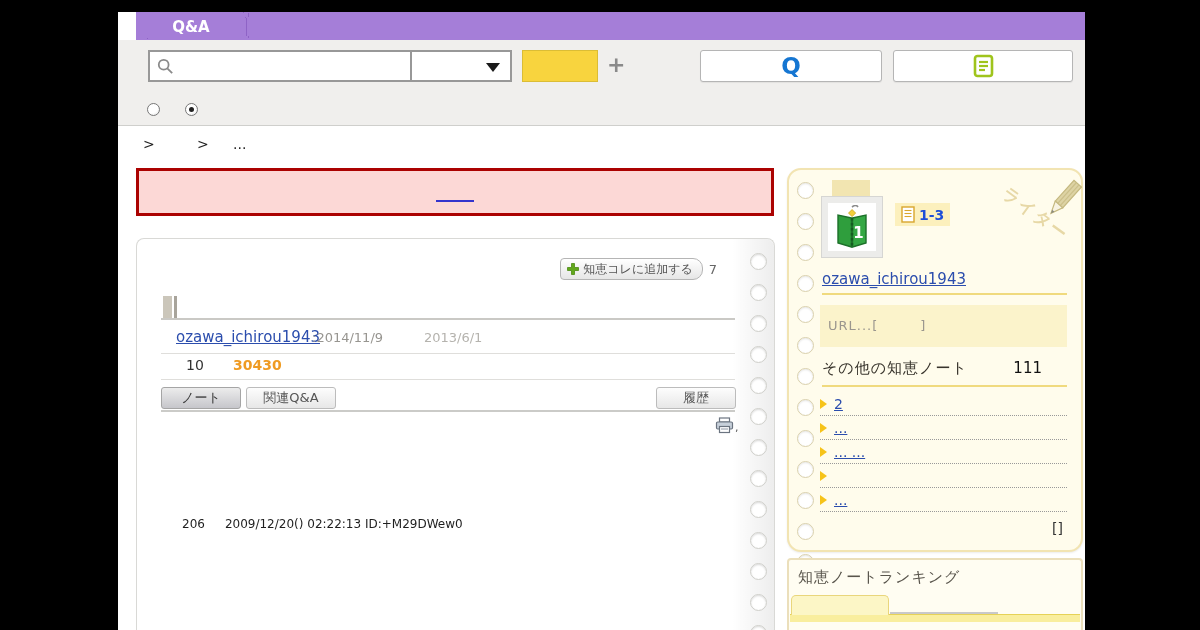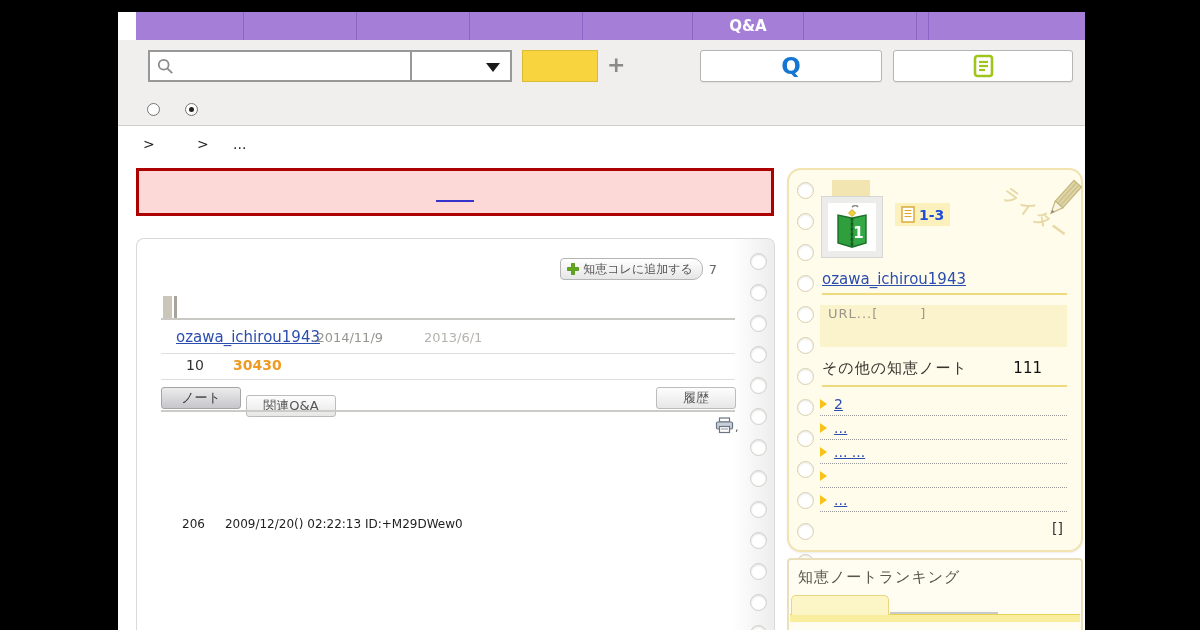--- a/index.html
+++ b/index.html
@@ -1,21 +1,21 @@
 <!DOCTYPE html>
 <html><head>
 <meta charset="utf-8">
 <style>
   html,body{margin:0;padding:0;background:#000;}
   body{font-family:"DejaVu Sans","Liberation Sans",sans-serif;}
   #canvas{position:relative;width:1200px;height:630px;background:#000;overflow:hidden;}
   #frame{position:absolute;left:118px;top:12px;width:967px;height:618px;background:#fff;}
 
   
-  .nav{position:absolute;left:18px;top:0;width:949px;height:28px;background:#a57ed8;display:flex;}
+  .nav{position:absolute;left:18px;top:0;width:949px;height:28px;background:#a57ed8;display:flex;flex-direction:column;}
   .nav-cell{height:100%;border-right:1px solid #8e63c6;box-sizing:border-box;display:flex;align-items:center;justify-content:center;color:#fff;font-size:15px;font-weight:bold;}
   .nav-cell:last-child{border-right:none;}
 
   
   .header{position:absolute;left:0;top:28px;width:967px;height:86px;background:#f0efed;border-bottom:1px solid #cfcfcc;box-sizing:border-box;}
   .searchwrap{position:absolute;left:30px;top:10px;width:364px;height:32px;background:#fff;border:2px solid #989898;box-sizing:border-box;display:flex;}
   .search-input{flex:1;display:flex;align-items:center;padding-left:7px;}
   .search-input input{border:none;outline:none;width:100%;font-size:14px;margin-left:6px;}
   .search-select{width:98px;border-left:2px solid #989898;position:relative;}
   .sel-arrow{position:absolute;right:10px;top:11px;width:0;height:0;border-left:7px solid transparent;border-right:7px solid transparent;border-top:9px solid #1a1a1a;}
@@ -56,42 +56,42 @@
   .author-row a{position:absolute;left:39px;font-size:15px;color:#2b4dad;}
   .meta1{position:absolute;left:175px;top:2px;font-size:13px;color:#979590;}
   .meta2{position:absolute;left:287px;top:2px;font-size:13px;color:#b5b3ae;}
   .stats-row{position:absolute;left:0;top:118px;height:19px;font-size:14px;}
   .stat-l{position:absolute;left:49px;color:#333;text-align:right;}
   .stat-r{position:absolute;left:96px;color:#ef9b23;font-weight:bold;}
   .tabs{position:absolute;left:0;top:148px;width:639px;height:22px;}
   .tab{position:absolute;height:22px;box-sizing:border-box;font-size:13px;text-align:center;line-height:20px;border-radius:3px;cursor:pointer;}
   .tab-active{left:24px;width:80px;background:linear-gradient(#ececec,#c6c6cb);border:1px solid #a5a5a5;color:#3a3a3a;}
   .tab-plain{background:linear-gradient(#fdfdfd,#e7e7e7);border:1px solid #bcbcbc;color:#555;}
-  .tab-rel{left:109px;width:90px;margin-top:8px;}
+  .tab-rel{left:109px;width:90px;}
   .tab-his{left:519px;width:80px;}
   .printrow{position:absolute;left:578px;top:178px;display:flex;align-items:flex-end;cursor:pointer;}
   .print-suffix{font-size:11px;color:#555;margin-left:1px;}
   .post{position:absolute;left:45px;top:278px;font-size:12px;color:#1f1f1f;}
   .post .pnum{margin-right:20px;}
 
   
   .side{position:absolute;left:669px;top:156px;width:296px;height:384px;background:#fffcec;border:2px solid #f2e4b2;border-radius:14px;box-sizing:border-box;box-shadow:0 1px 2px rgba(0,0,0,0.08);}
   .side .holes{left:8px;top:12px;}
   .side .hole{border-color:#d9d0ac;box-shadow:inset 0 1px 2px rgba(0,0,0,0.10);}
   .tape{position:absolute;left:43px;top:10px;width:38px;height:17px;background:#f1e2ab;opacity:0.9;}
   .framebox{position:absolute;left:33px;top:27px;width:48px;height:48px;background:#fff;border:6px solid #ececea;outline:1px solid #d6d6d3;display:flex;align-items:center;justify-content:center;}
   .badge{position:absolute;left:106px;top:33px;display:flex;align-items:center;gap:4px;background:#fcf0bd;padding:3px 6px;}
   .badge-num{font-size:14px;font-weight:bold;color:#1d4ed8;}
   .watermark{position:absolute;left:222px;top:12px;color:#e7d8a6;font-size:17px;font-weight:bold;letter-spacing:2px;transform:rotate(36deg);transform-origin:left top;white-space:nowrap;}
   .pencil{position:absolute;left:252px;top:6px;}
   .side-author{position:absolute;left:33px;top:100px;font-size:15px;color:#2b4dad;}
   .yline{position:absolute;left:33px;width:245px;height:2px;background:#f0da7e;}
   .yl1{top:123px;}
   .yl2{top:215px;}
-  .urlbox{position:absolute;left:31px;top:135px;width:247px;height:42px;background:#fbf3cb;display:flex;align-items:flex-start;}
+  .urlbox{position:absolute;left:31px;top:135px;width:247px;height:42px;background:#fbf3cb;display:flex;align-items:center;}
   .urlbox span{font-size:13px;color:#9a968e;padding-left:8px;letter-spacing:1px;}
   .other-row{position:absolute;left:0;top:189px;width:296px;height:20px;}
   .other-label{position:absolute;left:33px;font-size:15px;color:#38342c;letter-spacing:1px;}
   .other-count{position:absolute;right:43px;font-size:15px;color:#111;}
   .notelist{position:absolute;left:31px;top:222px;width:247px;margin:0;padding:0;list-style:none;}
   .notelist li{display:flex;align-items:center;gap:7px;padding:4px 0 3px;border-bottom:1px dotted #999;height:16px;}
   .tri{width:0;height:0;border-top:5px solid transparent;border-bottom:5px solid transparent;border-left:7px solid #f6c31a;}
   .notelist a{font-size:14px;color:#2b4dad;min-width:2px;}
   .brackets{position:absolute;left:263px;top:350px;font-size:14px;color:#333;}
 

